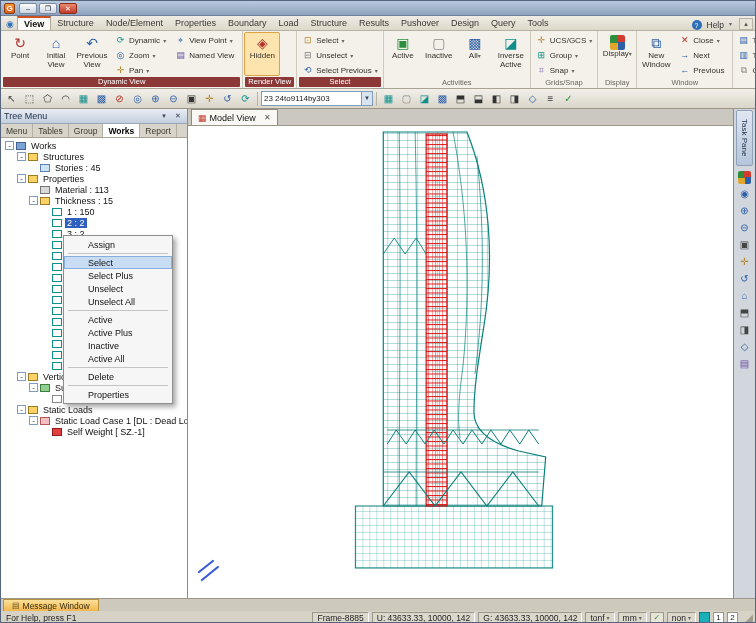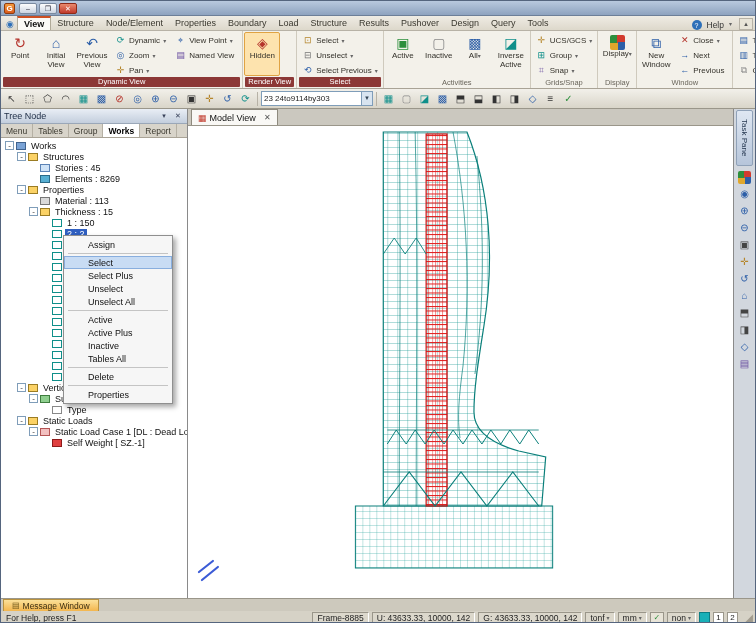--- a/index.html
+++ b/index.html
@@ -494,21 +494,21 @@
         <div class="tbtn">
           <span style="color: rgb(45, 143, 60);">✓</span>
         </div>
       </div>
   </div>
 
   <div class="main">
 
     <div class="treepanel">
       <div class="tphead">
-        <span>Tree Node</span>
+        <span>Tree Menu</span>
         <span class="sp"></span>
         <span class="phbtn">▾</span>
         <span class="phbtn">✕</span>
       </div>
       <div class="tptabs">
 
           <div class="tptab">Menu</div>
 
           <div class="tptab">Tables</div>
 
@@ -532,25 +532,20 @@
             <span class="tlabel">Structures</span>
           </div>
 
           <div class="trow i2">
             <span class="exp"></span>
             <span class="tico stories"></span>
             <span class="tlabel">Stories : 45</span>
           </div>
 
 
-          <div class="trow i2">
-            <span class="exp"></span>
-            <span class="tico elements"></span>
-            <span class="tlabel">Elements : 8269</span>
-          </div>
 
           <div class="trow i1">
             <span class="exp">-</span>
             <span class="tico folder"></span>
             <span class="tlabel">Properties</span>
           </div>
 
           <div class="trow i2">
             <span class="exp"></span>
             <span class="tico mat"></span>
@@ -834,21 +829,21 @@
 
       <div class="mitem">
         <span>Active Plus</span>
       </div>
 
       <div class="mitem">
         <span>Inactive</span>
       </div>
 
       <div class="mitem">
-        <span>Tables All</span>
+        <span>Active All</span>
       </div>
 
       <div class="mitem sep">
         <span></span>
       </div>
 
       <div class="mitem">
         <span>Delete</span>
       </div>
 

